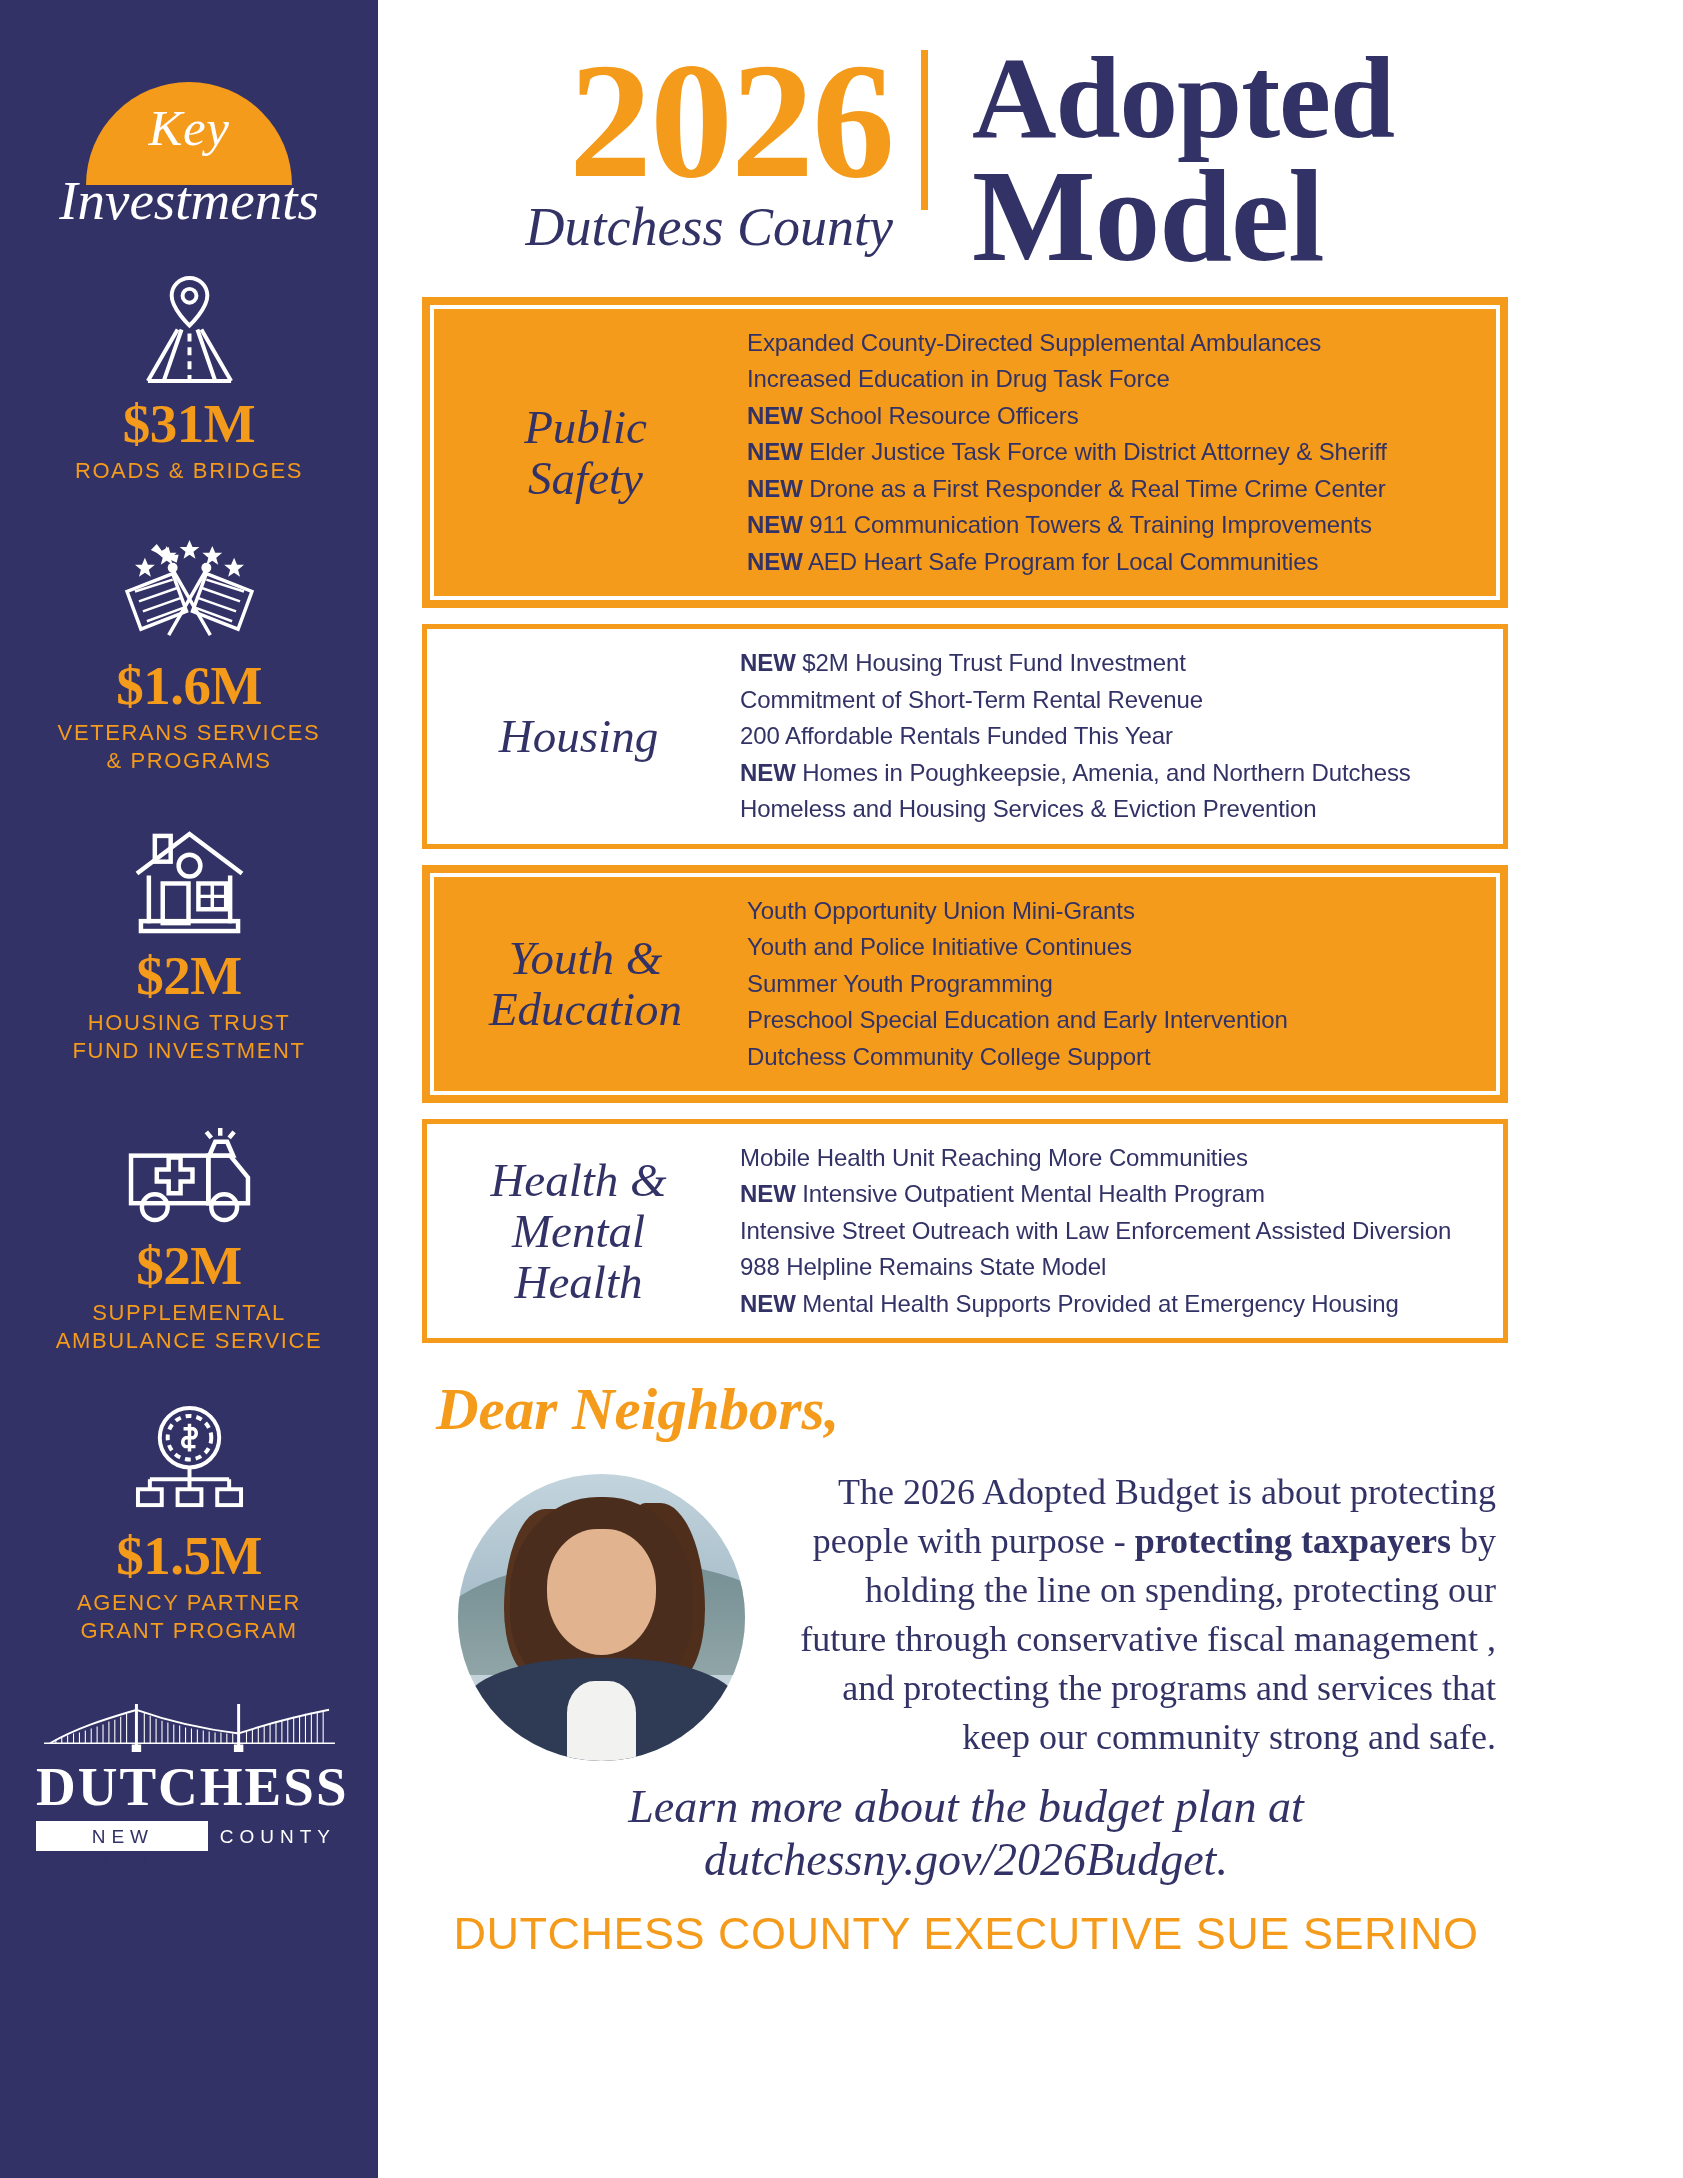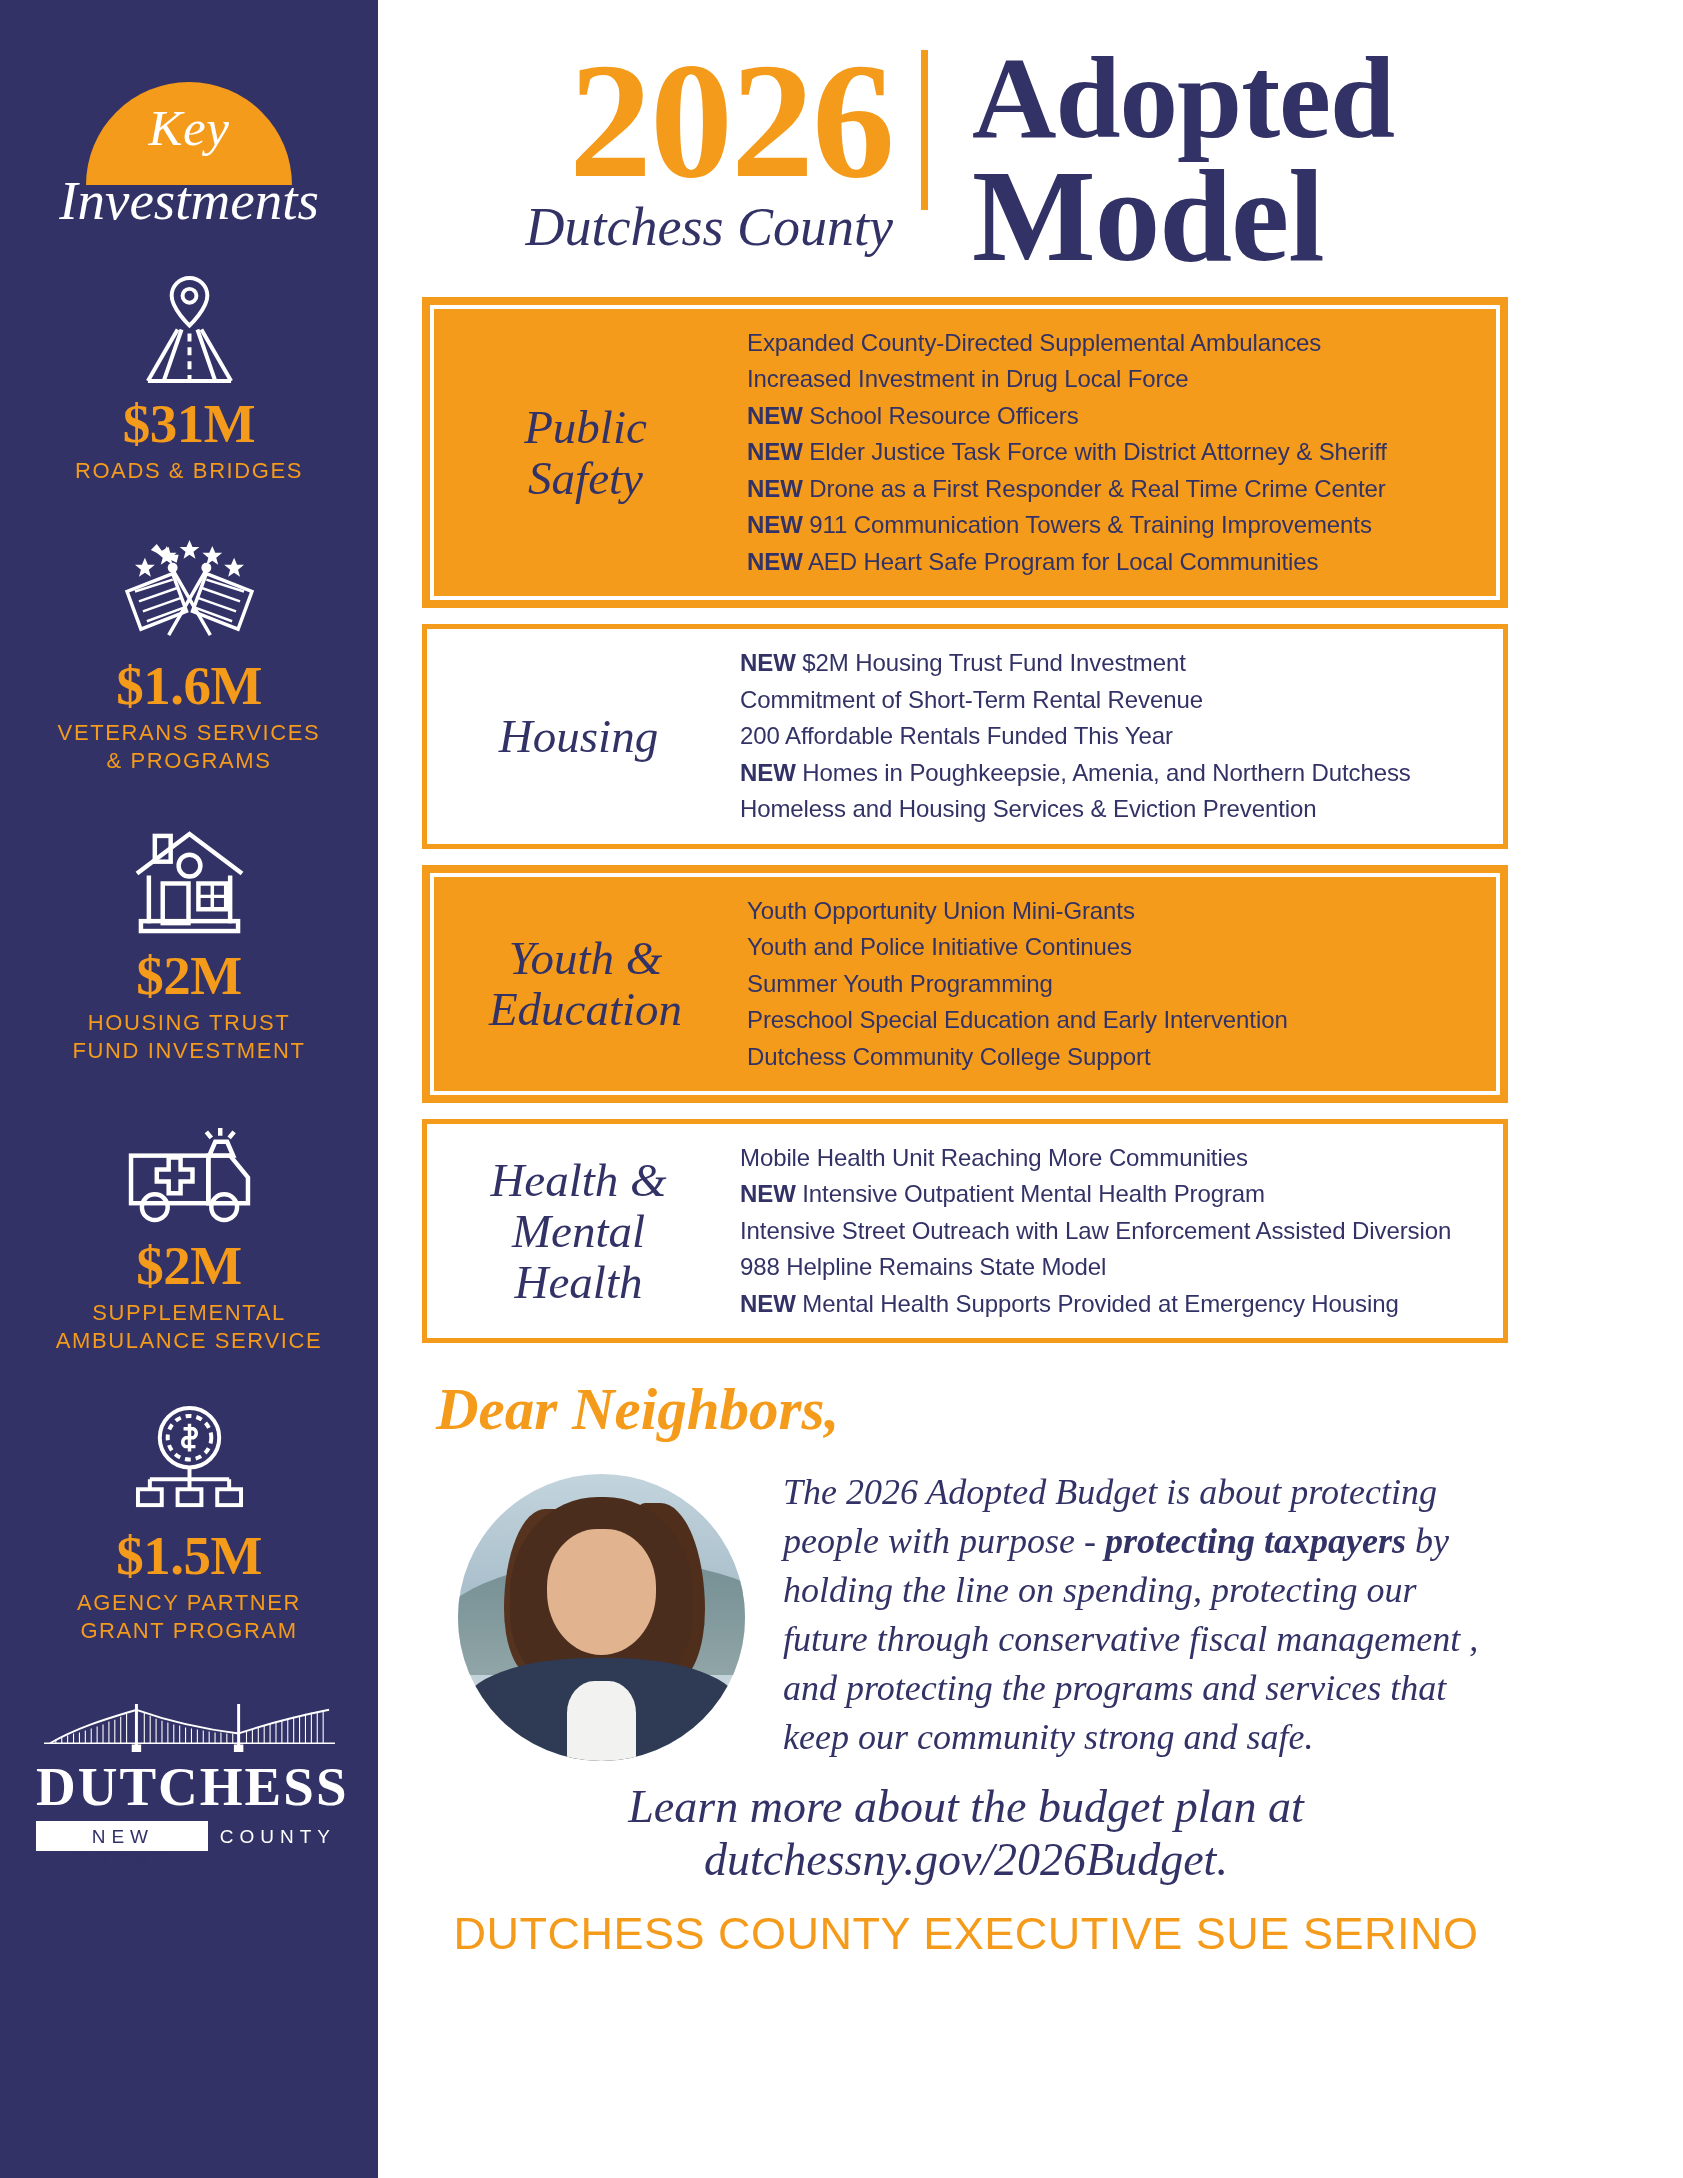--- a/index.html
+++ b/index.html
@@ -322,25 +322,25 @@
     background:#f2f2f0; border-radius:40% 40% 0 0;
   }
 
   .letter-text {
     flex: 1;
     padding-left: 38px;
     padding-top: 4px;
   }
   .letter-line {
     font-family: "Liberation Serif", serif;
-    font-style: italic;
     font-size: 36px;
     color: var(--navy);
     line-height: 1.36;
     white-space: nowrap;
+    text-align: right;
   }
   .letter-line b { font-weight: bold; }
 
   .learn-more {
     text-align: center;
     font-family: "Liberation Serif", serif;
     font-style: italic;
     font-size: 46px;
     color: var(--navy);
     margin-top: 18px;
@@ -509,21 +509,21 @@
       </div>
     </header>
 
     <section class="cards">
 
       <div class="card card-filled">
         <div class="card-inner">
           <div class="card-title">Public<br>Safety</div>
           <div class="card-lines">
             <div class="card-line">Expanded County-Directed Supplemental Ambulances</div>
-            <div class="card-line">Increased Investment in Drug Local Force</div>
+            <div class="card-line">Increased Education in Drug Task Force</div>
             <div class="card-line"><b>NEW</b> School Resource Officers</div>
             <div class="card-line"><b>NEW</b> Elder Justice Task Force with District Attorney &amp; Sheriff</div>
             <div class="card-line"><b>NEW</b> Drone as a First Responder &amp; Real Time Crime Center</div>
             <div class="card-line"><b>NEW</b> 911 Communication Towers &amp; Training Improvements</div>
             <div class="card-line"><b>NEW</b> AED Heart Safe Program for Local Communities</div>
           </div>
         </div>
       </div>
 
       <div class="card card-outline">

